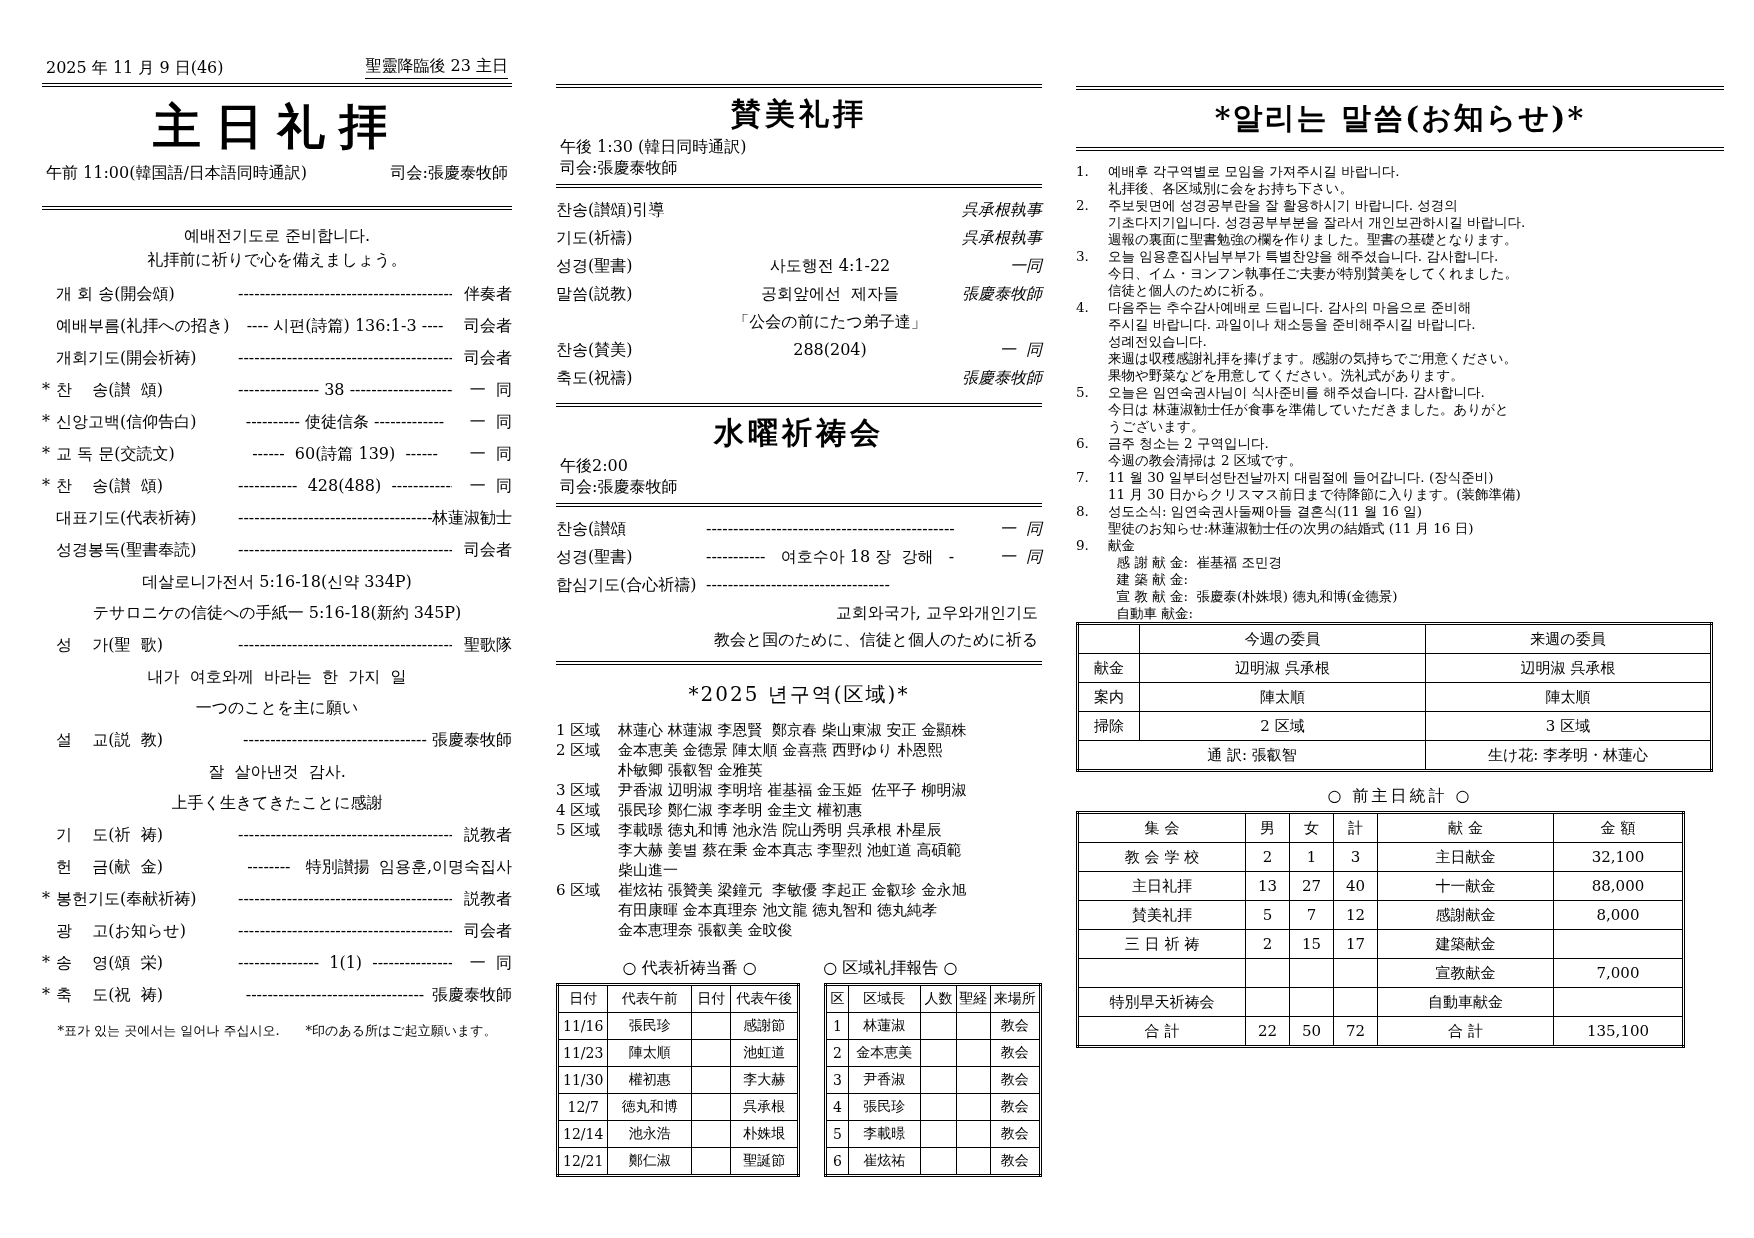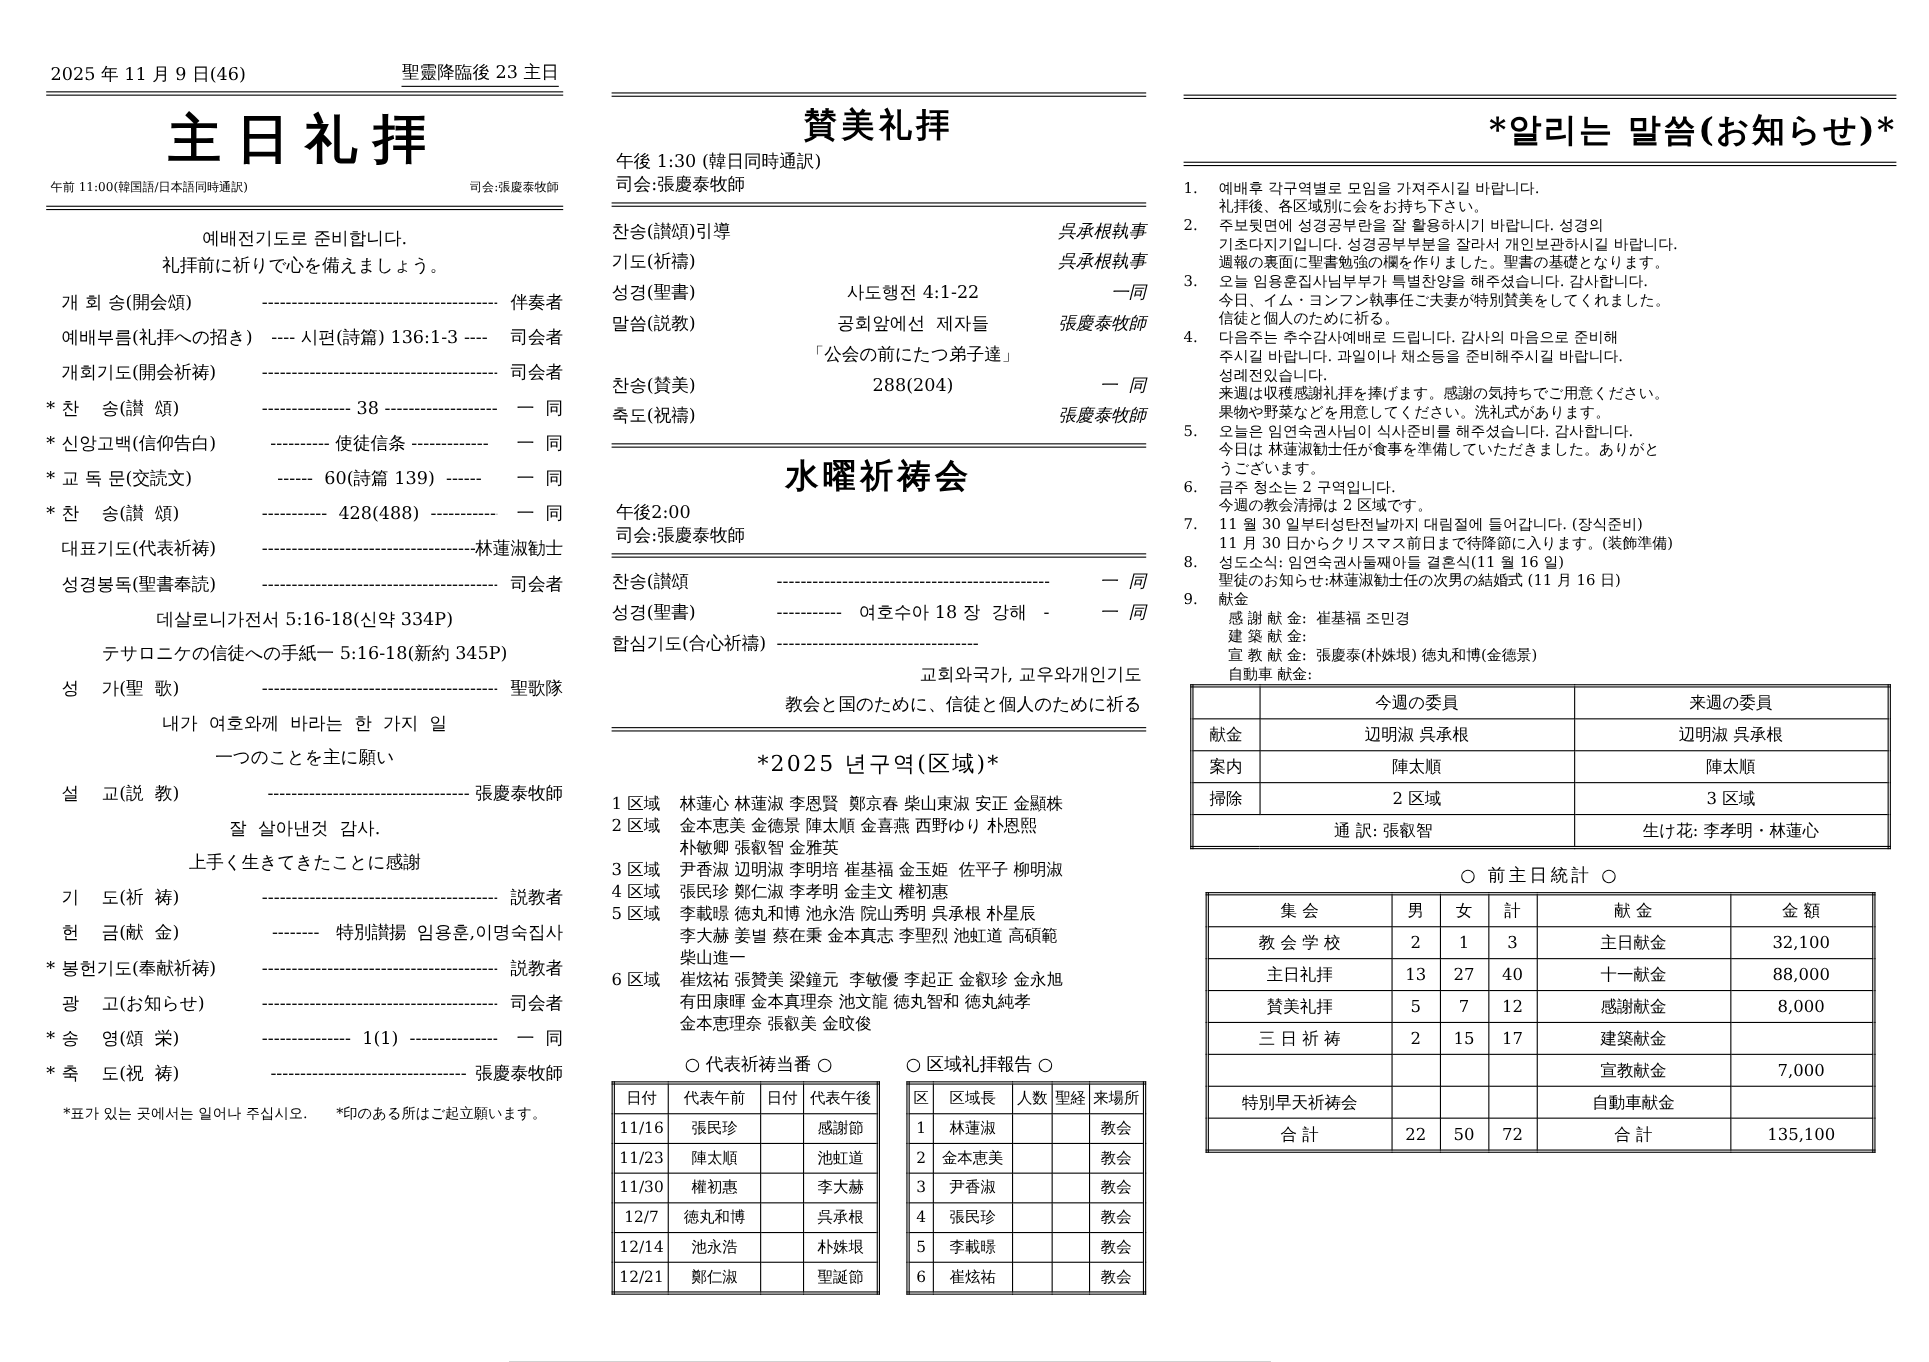--- a/index.html
+++ b/index.html
@@ -11,22 +11,22 @@
   .col-left{left:42px;top:56px;width:470px;}
   .col-mid{left:556px;top:84px;width:486px;}
   .col-right{left:1076px;top:86px;width:648px;}
 
   
   .l-head{display:flex;justify-content:space-between;align-items:flex-end;
     font-size:16px;padding:0 4px 4px 4px;border-bottom:4px double #000;}
   .u{border-bottom:1px solid #000;padding-bottom:1px;}
   .l-title{text-align:center;font-size:48px;font-weight:bold;letter-spacing:14px;
     padding:8px 0 2px 0;}
-  .l-sub{display:flex;justify-content:space-between;font-size:11px;
-    padding:2px 4px 9px 4px;border-bottom:4px double #000;}
+  .l-sub{display:flex;justify-content:space-between;font-size:16px;
+    padding:2px 4px 22px 4px;border-bottom:4px double #000;}
   .intro{ text-align:center;font-size:16px;margin-top:14px;line-height:24px;}
   .prog-list{margin-top:12px;}
   .prog{display:flex;align-items:baseline;font-size:16px;margin:11px 0;}
   .prog .s{width:14px;white-space:pre;}
   .prog .l{width:182px;white-space:pre;}
   .prog .m{flex:1;text-align:center;white-space:pre;overflow:hidden;color:#000;}
   .prog .w{min-width:60px;text-align:right;white-space:pre;}
   .prog[data-type="c"]{justify-content:center;margin:10px 0;}
   .prog[data-type="c"] .m{flex:none;max-width:100%;}
   .footnote{display:flex;justify-content:center;gap:26px;font-size:13px;margin-top:16px;}
@@ -51,27 +51,27 @@
   .mid-captions{display:flex;font-size:16px;margin:18px 0 4px 0;}
   .mid-captions .cap-l{width:55%;text-align:center;}
   .mid-captions .cap-r{width:45%;text-align:left;}
   .mid-tables{display:flex;gap:24px;align-items:flex-start;}
   table.grid{border-collapse:collapse;border:3px double #000;font-size:14px;}
   table.grid th,table.grid td{border:1px solid #000;text-align:center;
     padding:3px 2px;height:20px;font-weight:normal;white-space:nowrap;overflow:hidden;}
 
   
   .r-titlebox{border-top:4px double #000;border-bottom:4px double #000;
-    text-align:right;font-size:30px;font-weight:bold;padding:8px 0;letter-spacing:2px;}
+    text-align:center;font-size:30px;font-weight:bold;padding:8px 0;letter-spacing:2px;}
   .ann-list{margin-top:12px;}
   .ann{display:flex;font-size:13.5px;line-height:17px;}
   .ann .no{width:32px;white-space:pre;flex:none;}
   .ann .atxt{flex:1;white-space:pre-wrap;}
   .r-cap{text-align:center;font-size:16px;margin:14px 0 4px 0;letter-spacing:3px;}
-  .serving-wrap,.stats-wrap{display:flex;justify-content:center;}
+  .serving-wrap,.stats-wrap{display:flex;}
   table.grid.big{font-size:15px;}
   table.grid.big th,table.grid.big td{height:22px;}
 </style>
 </head>
 <body>
 
 <div class="page">
 
   <div class="col col-left">
     <div class="l-head">

